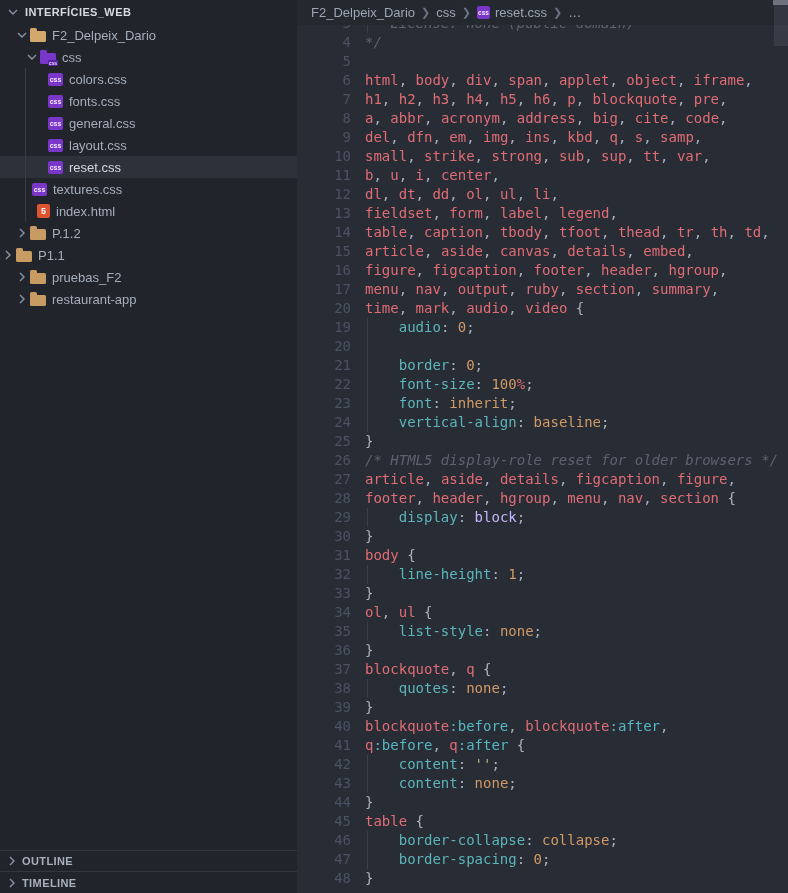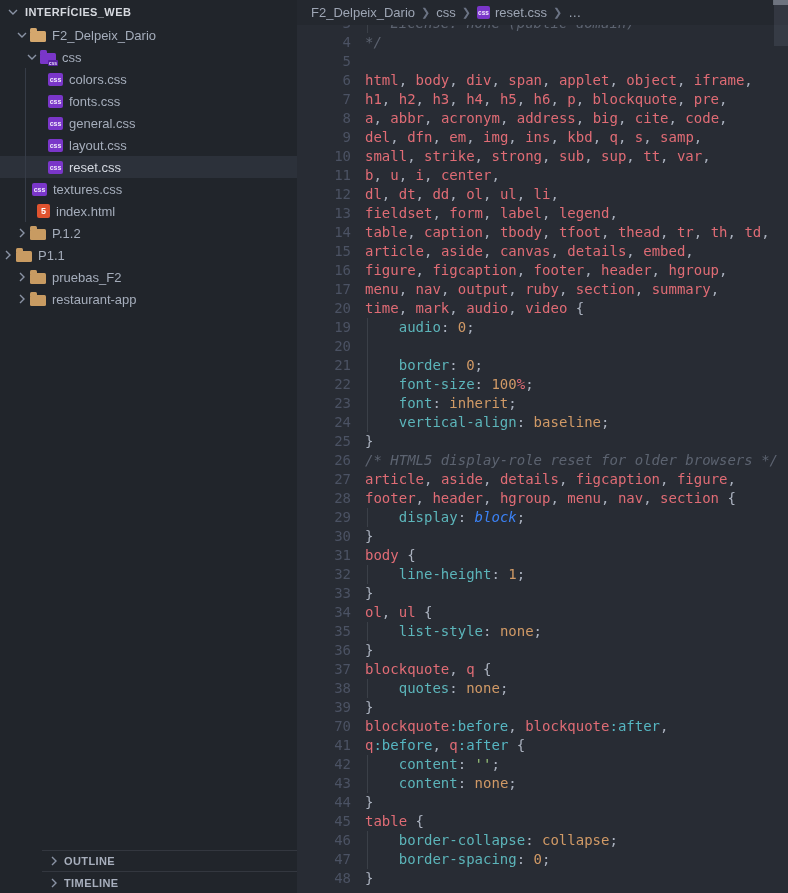--- a/index.html
+++ b/index.html
@@ -36,40 +36,40 @@
   .folder-open { background:#d4a76d; }
   .folder-open::before { background:#d4a76d; }
   .folder-css { width:16px; height:11px; background:#7a36c9; border-radius:1.5px; margin-top:3px; }
   .folder-css::before { content:""; position:absolute; top:-3px; left:0; width:7px; height:4px; background:#7a36c9; border-radius:1.5px 1.5px 0 0; }
   .folder-css .badge { position:absolute; right:-2px; bottom:-2px; background:#5b21a3; color:#e8defc; font-size:5px; font-weight:bold; padding:0 1px; border-radius:1px; line-height:6px; }
   .file-css { width:15px; height:13px; background:#7a36c9; border-radius:2px; color:#f0e9fb; font-size:7px; font-weight:bold; text-align:center; line-height:13px; font-family:"Liberation Sans",sans-serif; }
   .file-html { width:13px; height:14px; background:#e0532f; border-radius:2px; color:#fff; font-size:9px; font-weight:bold; text-align:center; line-height:14px; }
   .sidebar-panels { position:absolute; left:0; right:0; bottom:0; }
   .panel-head {
     height:21px; border-top:1px solid #33373f; display:flex; align-items:center;
-    padding-left:4px; font-size:11px; font-weight:bold; color:#a8afbd; letter-spacing:.4px; cursor:pointer;margin-left:42px;
+    padding-left:4px; font-size:11px; font-weight:bold; color:#a8afbd; letter-spacing:.4px; cursor:pointer;
   }
   .panel-head:last-child { height:22px; }
   .panel-head .chev { margin-right:2px; }
 
   
   .editor { position:absolute; left:297px; top:0; width:491px; height:893px; background:#282c34; overflow:hidden; }
   .code-area { position:absolute; left:0; top:0; right:0; bottom:0; }
   .code-line { position:absolute; left:0; right:0; height:19px; font-family:"DejaVu Sans Mono", monospace; font-size:14px; line-height:19px; white-space:pre; }
   .gutter { position:absolute; left:0; width:54px; text-align:right; color:#4b5263; user-select:none; }
   .ctext { position:absolute; left:68px; right:0; }
   .iguide { position:absolute; left:70px; top:0; bottom:0; width:1px; background:#3b4048; }
   
   .s { color:#e06c75; }            
   .p { color:#abb2bf; }            
   .t { color:#5cb5ba; }            
   .v { color:#d19a66; }            
   .u { color:#e06c75; }            
   .q { color:#98c379; }            
-  .w { color:#3b82f6;font-style:italic; }            
+  .w { color:#c4b5fd; }            
   .e { color:#56b6c2; }            
   .c { color:#5c6370; font-style:italic; }  
   .n { color:#abb2bf; }
 
   .breadcrumb {
     position:absolute; left:0; top:0; right:0; height:25px; background:#24282f;
     display:flex; align-items:center; padding-left:14px; z-index:5;
     font-size:13px; color:#9da5b4; white-space:nowrap;
   }
   .breadcrumb .sep { margin:0 6px; color:#6b7384; font-size:11px; }
@@ -228,21 +228,21 @@
       <div class="code-line" style="top:527px"><span class="gutter">30</span><span class="ctext"><span class="p">}</span></span></div>
       <div class="code-line" style="top:546px"><span class="gutter">31</span><span class="ctext"><span class="s">body</span><span class="p"> {</span></span></div>
       <div class="code-line" style="top:565px"><span class="gutter">32</span><span class="iguide"></span><span class="ctext"><span class="n">    </span><span class="t">line-height</span><span class="p">: </span><span class="v">1</span><span class="p">;</span></span></div>
       <div class="code-line" style="top:584px"><span class="gutter">33</span><span class="ctext"><span class="p">}</span></span></div>
       <div class="code-line" style="top:603px"><span class="gutter">34</span><span class="ctext"><span class="s">ol</span><span class="p">, </span><span class="s">ul</span><span class="p"> {</span></span></div>
       <div class="code-line" style="top:622px"><span class="gutter">35</span><span class="iguide"></span><span class="ctext"><span class="n">    </span><span class="t">list-style</span><span class="p">: </span><span class="v">none</span><span class="p">;</span></span></div>
       <div class="code-line" style="top:641px"><span class="gutter">36</span><span class="ctext"><span class="p">}</span></span></div>
       <div class="code-line" style="top:660px"><span class="gutter">37</span><span class="ctext"><span class="s">blockquote</span><span class="p">, </span><span class="s">q</span><span class="p"> {</span></span></div>
       <div class="code-line" style="top:679px"><span class="gutter">38</span><span class="iguide"></span><span class="ctext"><span class="n">    </span><span class="t">quotes</span><span class="p">: </span><span class="v">none</span><span class="p">;</span></span></div>
       <div class="code-line" style="top:698px"><span class="gutter">39</span><span class="ctext"><span class="p">}</span></span></div>
-      <div class="code-line" style="top:717px"><span class="gutter">70</span><span class="ctext"><span class="s">blockquote</span><span class="e">:before</span><span class="p">, </span><span class="s">blockquote</span><span class="e">:after</span><span class="p">,</span></span></div>
+      <div class="code-line" style="top:717px"><span class="gutter">40</span><span class="ctext"><span class="s">blockquote</span><span class="e">:before</span><span class="p">, </span><span class="s">blockquote</span><span class="e">:after</span><span class="p">,</span></span></div>
       <div class="code-line" style="top:736px"><span class="gutter">41</span><span class="ctext"><span class="s">q</span><span class="e">:before</span><span class="p">, </span><span class="s">q</span><span class="e">:after</span><span class="p"> {</span></span></div>
       <div class="code-line" style="top:755px"><span class="gutter">42</span><span class="iguide"></span><span class="ctext"><span class="n">    </span><span class="t">content</span><span class="p">: </span><span class="q">''</span><span class="p">;</span></span></div>
       <div class="code-line" style="top:774px"><span class="gutter">43</span><span class="iguide"></span><span class="ctext"><span class="n">    </span><span class="t">content</span><span class="p">: </span><span class="v">none</span><span class="p">;</span></span></div>
       <div class="code-line" style="top:793px"><span class="gutter">44</span><span class="ctext"><span class="p">}</span></span></div>
       <div class="code-line" style="top:812px"><span class="gutter">45</span><span class="ctext"><span class="s">table</span><span class="p"> {</span></span></div>
       <div class="code-line" style="top:831px"><span class="gutter">46</span><span class="iguide"></span><span class="ctext"><span class="n">    </span><span class="t">border-collapse</span><span class="p">: </span><span class="v">collapse</span><span class="p">;</span></span></div>
       <div class="code-line" style="top:850px"><span class="gutter">47</span><span class="iguide"></span><span class="ctext"><span class="n">    </span><span class="t">border-spacing</span><span class="p">: </span><span class="v">0</span><span class="p">;</span></span></div>
       <div class="code-line" style="top:869px"><span class="gutter">48</span><span class="ctext"><span class="p">}</span></span></div>
     </div>
   <div class="breadcrumb" id="crumb">

